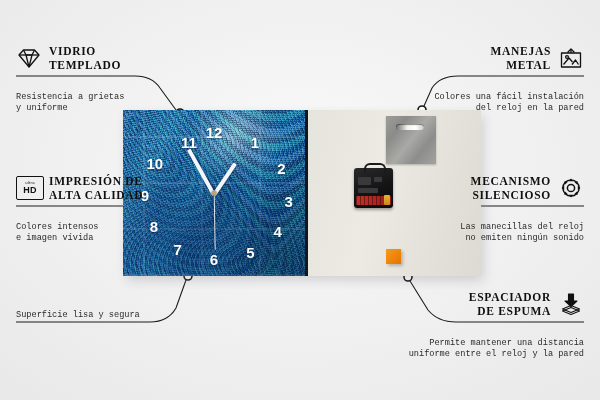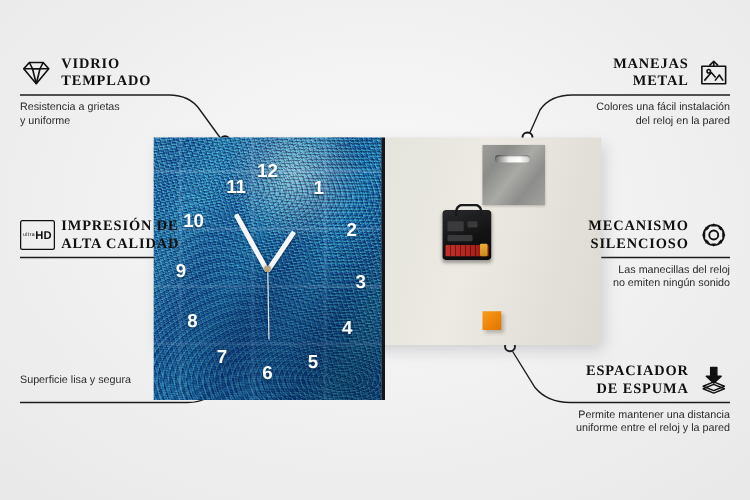--- a/index.html
+++ b/index.html
@@ -22,21 +22,21 @@
 
   
   #product{position:absolute;left:123px;top:110px;width:358px;height:166px;}
 
   .panel-shadow{
     position:absolute;left:4px;top:6px;width:356px;height:164px;
     background:rgba(120,120,125,.30);filter:blur(6px);border-radius:2px;
   }
 
   .clock{
-    position:absolute;left:0px;top:0px;width:182px;height:210px;
+    position:absolute;left:0px;top:0px;width:182px;height:166px;
     overflow:hidden;border-right:3px solid #13161c;
     background:
       radial-gradient(circle at 62% 14%, rgba(255,255,255,.55) 0%, rgba(255,255,255,0) 26%),
       linear-gradient(118deg,
         #2f6fb5 0%, #1d60ad 10%, #2b7fc2 20%, #1a5fae 32%,
         #1b74bb 42%, #12539f 54%, #1c6fb8 64%, #0f4d97 76%,
         #17689f 86%, #0d4a93 100%);
   }
   
   .clock .moire1{
@@ -139,31 +139,31 @@
 
   
   .feat{position:absolute;}
   .feat .head{display:flex;align-items:center;gap:7px;}
   .feat .titles{
     font-family:"Liberation Serif", serif;font-weight:700;
     font-size:11.5px;letter-spacing:.7px;color:#101010;line-height:1.22;
     text-transform:uppercase;
   }
   .feat .desc{
-    font-family:Liberation Sans, sans-serif;font-size:8.6px;color:#2a2a2a;
-    line-height:1.32;margin-top:8px;
+    font-family:Liberation Mono, monospace;font-size:8.6px;color:#2a2a2a;
+    line-height:1.32;margin-top:20px;
   }
   .feat.right .head{flex-direction:row;justify-content:flex-end;}
   .feat.right .titles{text-align:right;}
   .feat.right .desc{text-align:right;}
   .ic{width:26px;height:24px;flex:0 0 26px;display:block;}
   .ic svg{display:block;width:26px;height:24px;}
   .hdbox{
     width:26px;height:22px;border:1.4px solid #111;border-radius:2px;
-    display:flex;flex-direction:row;align-items:center;justify-content:center;
+    display:flex;flex-direction:column;align-items:center;justify-content:center;
     font-family:"Liberation Sans", sans-serif;color:#111;line-height:1;
   }
   .hdbox .u{font-size:4.2px;letter-spacing:.3px;}
   .hdbox .h{font-size:9px;font-weight:700;letter-spacing:.2px;}
 </style>
 </head>
 <body>
 
 <div id="stage">
 
@@ -266,20 +266,24 @@
       <span class="ic">
         <span class="hdbox">
           <span class="u">ultra</span>
           <span class="h">HD</span>
         </span>
       </span>
       <div class="titles">
         <div>IMPRESIÓN DE</div>
         <div>ALTA CALIDAD</div>
       </div>
+    </div>
+    <div class="desc">
+      <div>Colores intensos</div>
+      <div>e imagen vívida</div>
     </div>
   </div>
 
   <div class="feat left" style="left:16px;top:290px;width:200px;">
     <div class="desc">
       <div>Superficie lisa y segura</div>
     </div>
   </div>
 
   <div class="feat right" style="right:16px;top:44px;width:200px;">

